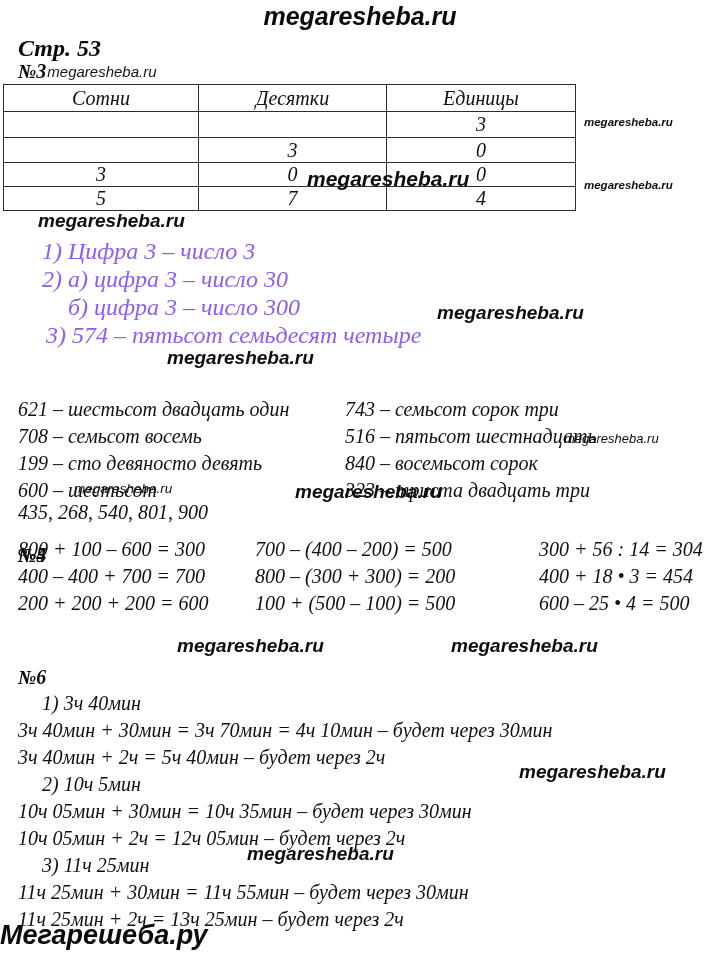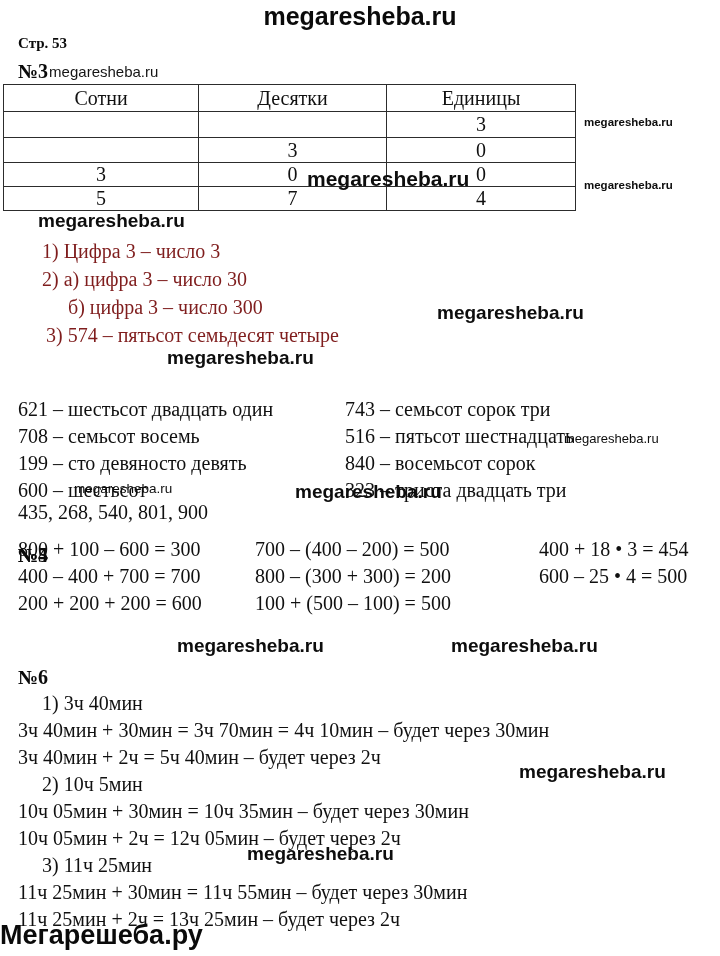--- a/index.html
+++ b/index.html
@@ -4,34 +4,35 @@
 <style>
   * { margin:0; padding:0; box-sizing:border-box; }
   html,body { background:#fff; }
   .page {
     position:relative;
     width:720px; height:956px;
     background:#fff;
     overflow:hidden;
     color:#000;
     font-family:"Liberation Serif", serif;
+    font-style:italic;
   }
   
   .serif { font-family:"Liberation Serif", serif; font-size:20px; line-height:27px; color:#101010; }
 
   
   .site-title {
     position:absolute; top:2px; left:0; width:100%;
     text-align:center;
     font-family:"Liberation Sans", sans-serif;
     font-weight:700; font-size:25px; color:#0a0a0a;
   }
   .page-num {
     position:absolute; top:35px; left:18px;
-    font-weight:700; font-size:15px; color:#0a0a0a;
+    font-weight:700; font-size:24px; color:#0a0a0a;
   }
   .task-label {
     font-weight:700; font-size:20px; color:#0a0a0a;
     font-family:"Liberation Serif", serif;
   }
   .t3-head { position:absolute; top:60px; left:18px; display:flex; align-items:flex-end; }
   .t3-head .wm-inline {
     font-family:"Liberation Sans", sans-serif;
     font-size:15px; font-weight:400; color:#151515;
     margin-left:1px; line-height:22px;
@@ -67,21 +68,21 @@
     font-weight:700; color:#0d0d0d;
     white-space:nowrap;
   }
   .wm-19 { font-size:19px; }
   .wm-21 { font-size:21px; }
   .wm-sm-b { font-size:11.5px; }
   .wm-sm-r { font-size:13px; font-weight:400; }
 
   
   .t3-answers { position:absolute; top:237px; left:18px; }
-  .t3-answers div { font-size:20px; line-height:28px; color:#7f1d1d; }
+  .t3-answers div { font-size:24px; line-height:28px; color:#8b5cf6; }
   .ind-24 { margin-left:24px; }
   .ind-50 { margin-left:50px; }
   .ind-28 { margin-left:28px; }
 
   
   .t4-label { position:absolute; top:371px; left:18px; }
   .t4-cols  { position:absolute; top:396px; left:18px; width:684px; display:flex; }
   .t4-col-left  { width:327px; }
   .t4-col-right { width:357px; }
   .t4-cols div { font-size:20px; line-height:27px; color:#101010; }
@@ -194,20 +195,21 @@
     <div>800 + 100 – 600 = 300</div>
     <div>400 – 400 + 700 = 700</div>
     <div>200 + 200 + 200 = 600</div>
   </div>
   <div class="t5-col t5-c2 serif">
     <div>700 – (400 – 200) = 500</div>
     <div>800 – (300 + 300) = 200</div>
     <div>100 + (500 – 100) = 500</div>
   </div>
   <div class="t5-col t5-c3 serif">
+    <div>300 + 56 : 14 = 304</div>
     <div>400 + 18 • 3 = 454</div>
     <div>600 – 25 • 4 = 500</div>
   </div>
   <div class="wm wm-19" style="top:635px; left:177px;">megaresheba.ru</div>
   <div class="wm wm-19" style="top:635px; left:451px;">megaresheba.ru</div>
 
   <div class="t6-label task-label">№6</div>
   <div class="t6-lines serif">
     <div class="ind-24">1) 3ч 40мин</div>
     <div>3ч 40мин + 30мин = 3ч 70мин = 4ч 10мин – будет через 30мин</div>

